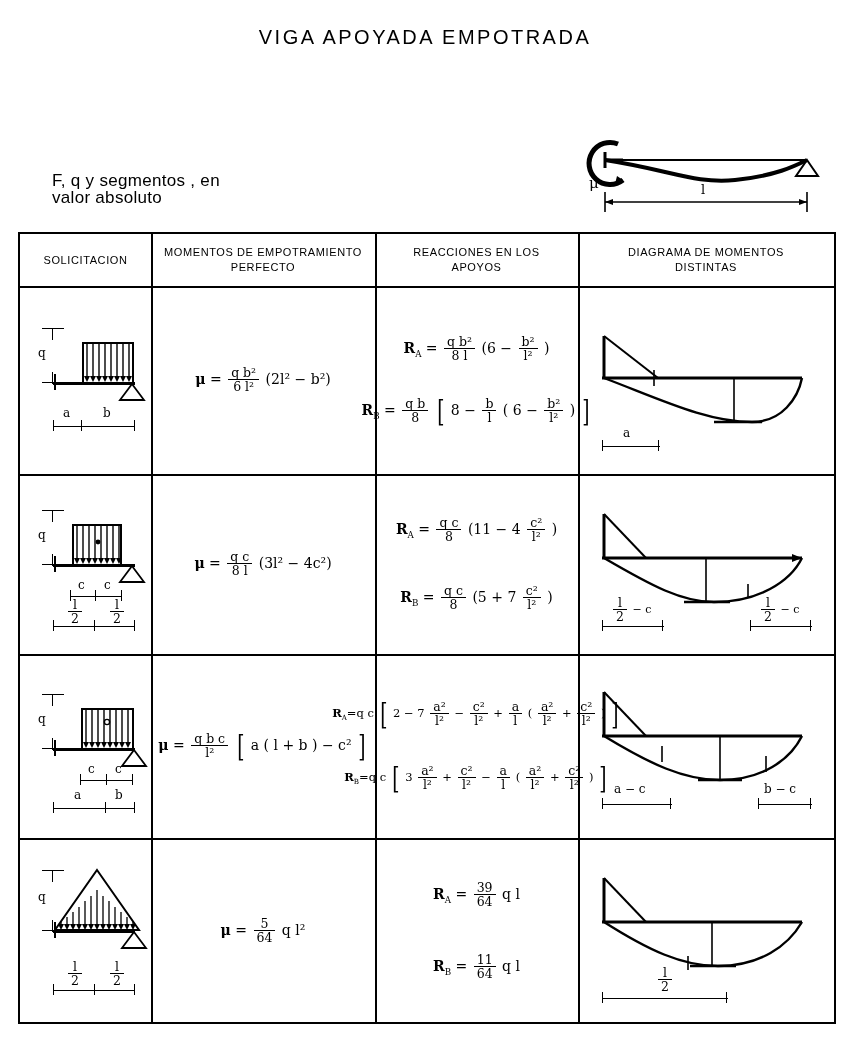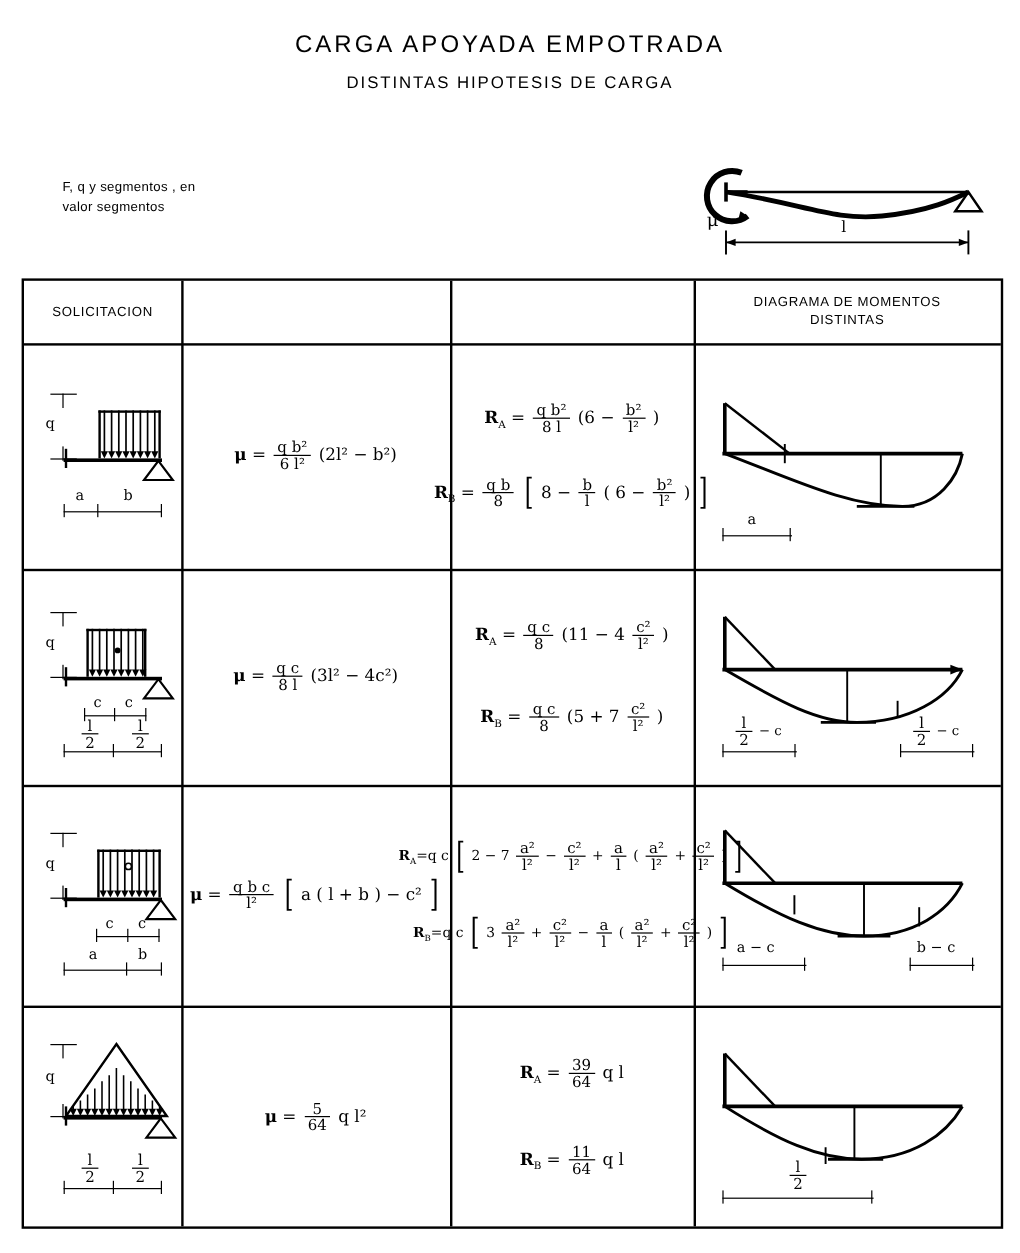--- a/index.html
+++ b/index.html
@@ -13,21 +13,21 @@
   
   .title{
     position:absolute;left:0;right:0;top:26px;text-align:center;
     font-size:20px;letter-spacing:2.5px;font-weight:500;
   }
   .subtitle{
     position:absolute;left:0;right:0;top:60px;text-align:center;
     font-size:14px;letter-spacing:1.6px;
   }
   .note{
-    position:absolute;left:52px;top:148px;font-size:11px;line-height:17px;
+    position:absolute;left:52px;top:172px;font-size:17px;line-height:17px;
     letter-spacing:.3px;
   }
 
   
   .m{font-family:"DejaVu Serif", serif;font-size:14px;white-space:nowrap;display:inline-block;}
   .m b{font-weight:bold;}
   .frac{display:inline-block;vertical-align:middle;text-align:center;margin:0 2px;}
   .frac .num{display:block;padding:0 3px;font-size:12.5px;line-height:13px;}
   .frac .den{display:block;border-top:1.4px solid #000;padding:0 3px;font-size:12.5px;line-height:14px;}
   sub{font-size:.62em;vertical-align:sub;}
@@ -52,26 +52,25 @@
   .dimline{position:absolute;height:1.4px;background:#000;}
   .dimcap{position:absolute;width:1.4px;height:11px;background:#000;}
   .lbl{position:absolute;font-family:"DejaVu Serif",serif;font-size:12px;white-space:nowrap;}
   svg{display:block;overflow:visible;}
 </style>
 </head>
 <body>
 
 <div class="sheet">
 
-  <div class="title">CARGA APOYADA EMPOTRADA</div>
-  <div class="subtitle">DISTINTAS HIPOTESIS DE CARGA</div>
+  <div class="title">VIGA APOYADA EMPOTRADA</div>
 
   <div class="note">
     <div>F, q y segmentos , en</div>
-    <div>valor segmentos</div>
+    <div>valor absoluto</div>
   </div>
 
   <div style="position:absolute;left:575px;top:128px;width:260px;height:90px;">
     <svg width="260" height="90" viewBox="0 0 260 90">
 
       <path d="M43 16 A21 21 0 1 0 48 52" fill="none" stroke="#000" stroke-width="5"></path>
       <polygon points="48,52 42,48 40,56" fill="#000"></polygon>
 
       <line x1="30" y1="24" x2="30" y2="40" stroke="#000" stroke-width="3"></line>
       <line x1="30" y1="32" x2="48" y2="32" stroke="#000" stroke-width="3"></line>
@@ -98,20 +97,32 @@
     <div class="vline" style="left:355px;"></div>
     <div class="vline" style="left:558px;"></div>
 
     <div class="hline" style="top:52px;"></div>
     <div class="hline" style="top:240px;"></div>
     <div class="hline" style="top:420px;"></div>
     <div class="hline" style="top:604px;"></div>
 
     <div class="hdr" style="left:0;width:131px;">
       <div><span>SOLICITACION</span></div>
+    </div>
+    <div class="hdr" style="left:131px;width:224px;">
+      <div>
+        <span>MOMENTOS DE EMPOTRAMIENTO</span><br>
+        <span>PERFECTO</span>
+      </div>
+    </div>
+    <div class="hdr" style="left:355px;width:203px;">
+      <div>
+        <span>REACCIONES EN LOS</span><br>
+        <span>APOYOS</span>
+      </div>
     </div>
     <div class="hdr" style="left:558px;width:256px;">
       <div>
         <span>DIAGRAMA DE MOMENTOS</span><br>
         <span>DISTINTAS</span>
       </div>
     </div>
 
     <div class="cell" style="left:0;top:52px;width:131px;height:188px;">
       <div class="dg">

